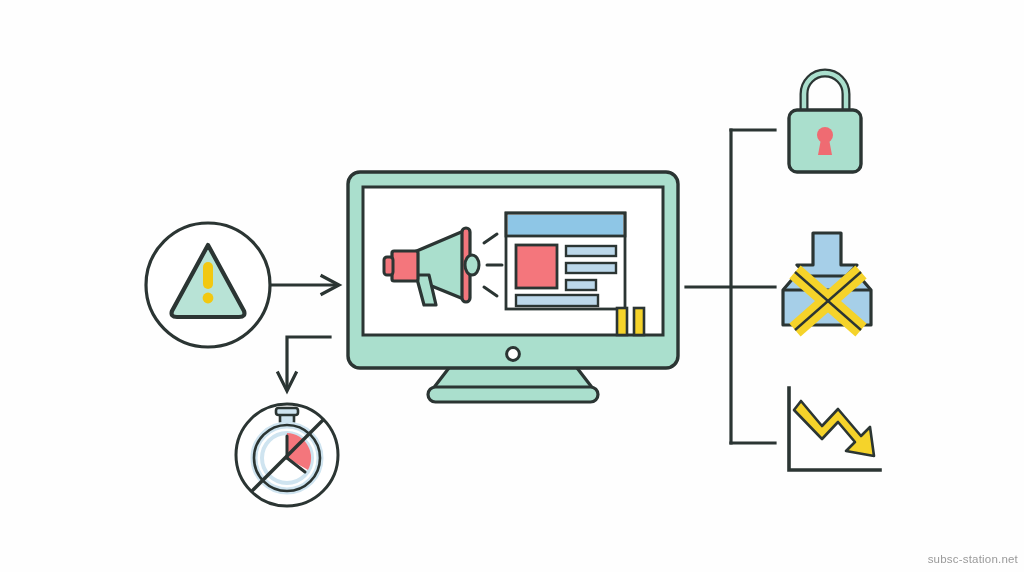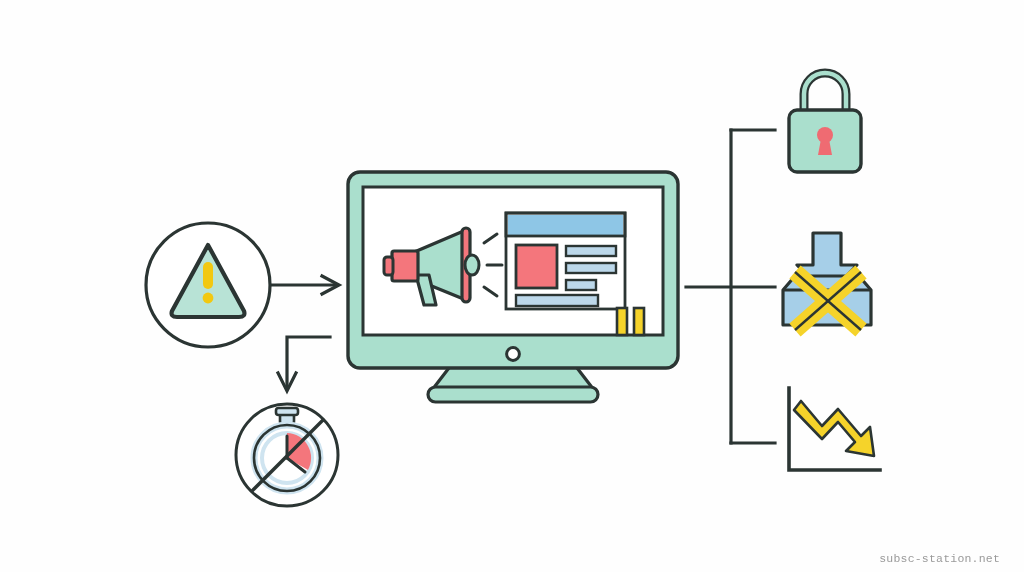--- a/index.html
+++ b/index.html
@@ -1,21 +1,21 @@
 <!DOCTYPE html>
 <html><head>
 <meta charset="utf-8">
 <style>
   html,body{margin:0;padding:0;background:#ffffff;}
   body{width:1024px;height:572px;overflow:hidden;
        font-family:"Liberation Sans", sans-serif;position:relative;}
   #stage{position:absolute;inset:0;width:1024px;height:572px;background:#fefefe;}
   svg#scene{position:absolute;left:0;top:0;width:1024px;height:572px;display:block;}
-  #watermark{position:absolute;right:24px;bottom:7px;font-size:11.5px;
-             color:#9a9a9a;letter-spacing:.2px;font-family:Liberation Mono, monospace;
+  #watermark{position:absolute;right:6px;bottom:7px;font-size:11.5px;
+             color:#9a9a9a;letter-spacing:.2px;font-family:Liberation Sans, sans-serif;
              white-space:nowrap;}
 </style>
 </head>
 <body>
 
 <div id="stage">
 
   <svg id="scene" viewBox="0 0 1024 572">
 
     <g stroke="#2b3533" stroke-width="3.2" fill="none" stroke-linecap="square">

